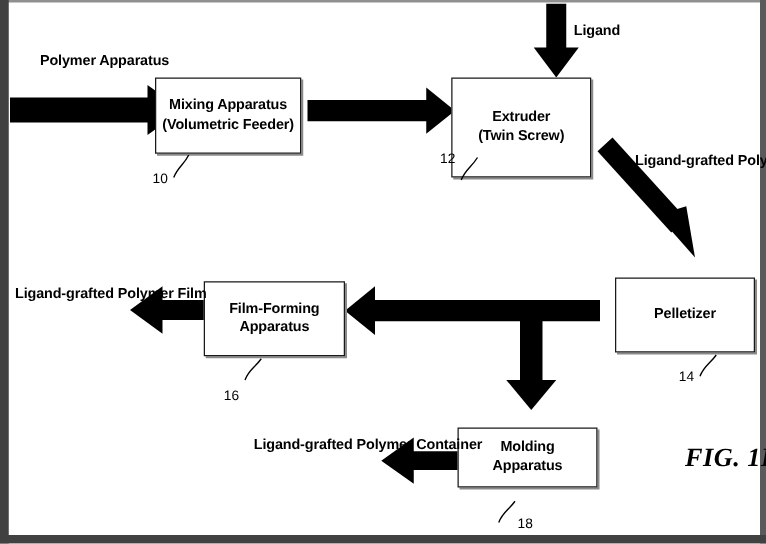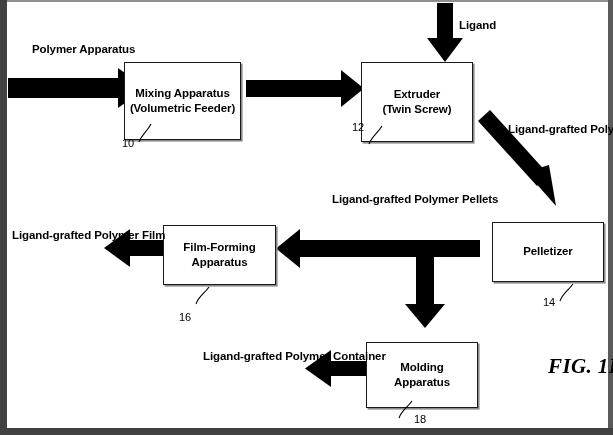--- a/index.html
+++ b/index.html
@@ -142,40 +142,40 @@
       <path d="M 124,240 L 166,240 L 166,256 L 124,256 Z" fill="#000000"></path>
       <path d="M 130,229 L 104,248 L 130,267 Z" fill="#000000"></path>
     </g>
 
     <g>
       <path d="M 325,361 L 368,361 L 368,376 L 325,376 Z" fill="#000000"></path>
       <path d="M 331,350 L 305,368.5 L 331,387 Z" fill="#000000"></path>
     </g>
   </svg>
 
-  <div class="proc-box" style="left:124px; top:62px; width:117px; height:78px;">
+  <div class="proc-box" style="left:124px; top:62px; width:117px; height:61px;">
     <span class="ln">Mixing Apparatus</span>
     <span class="ln">(Volumetric Feeder)</span>
   </div>
 
   <div class="proc-box" style="left:361px; top:62px; width:112px; height:80px;">
     <span class="ln">Extruder</span>
     <span class="ln">(Twin Screw)</span>
   </div>
 
   <div class="proc-box" style="left:492px; top:222px; width:112px; height:60px;">
     <span class="ln">Pelletizer</span>
   </div>
 
   <div class="proc-box" style="left:163px; top:225px; width:113px; height:60px;">
     <span class="ln">Film-Forming</span>
     <span class="ln">Apparatus</span>
   </div>
 
-  <div class="proc-box" style="left:366px; top:342px; width:112px; height:66px;">
+  <div class="proc-box" style="left:366px; top:342px; width:112px; height:48px;">
     <span class="ln">Molding</span>
     <span class="ln">Apparatus</span>
   </div>
 
   <svg class="overlay" viewBox="0 0 613 435">
     <g fill="none" stroke="#000000" stroke-width="1.1">
       <path d="M 151,124 C 147,132 142,134 139,142"></path>
       <path d="M 382,126 C 377,134 372,136 369,144"></path>
       <path d="M 573,284 C 568,291 563,293 560,301"></path>
       <path d="M 209,287 C 204,294 199,296 196,304"></path>
@@ -197,25 +197,20 @@
   <div class="lbl" style="left:459px; top:18px; width:60px; text-align:left;">
     <span class="ln">Ligand</span>
   </div>
 
   <div class="lbl" style="left:508px; top:122px; width:96px;">
     <span class="ln">Ligand-grafted</span>
     <span class="ln">Polymer</span>
     
   </div>
 
-  <div class="lbl" style="left:332px; top:192px; width:96px;">
-    <span class="ln">Ligand-grafted</span>
-    <span class="ln">Polymer</span>
-    <span class="ln">Pellets</span>
-  </div>
 
   <div class="lbl" style="left:12px; top:228px; width:92px;">
     <span class="ln">Ligand-grafted</span>
     <span class="ln">Polymer</span>
     <span class="ln">Film</span>
   </div>
 
   <div class="lbl" style="left:203px; top:349px; width:100px;">
     <span class="ln">Ligand-grafted</span>
     <span class="ln">Polymer</span>

